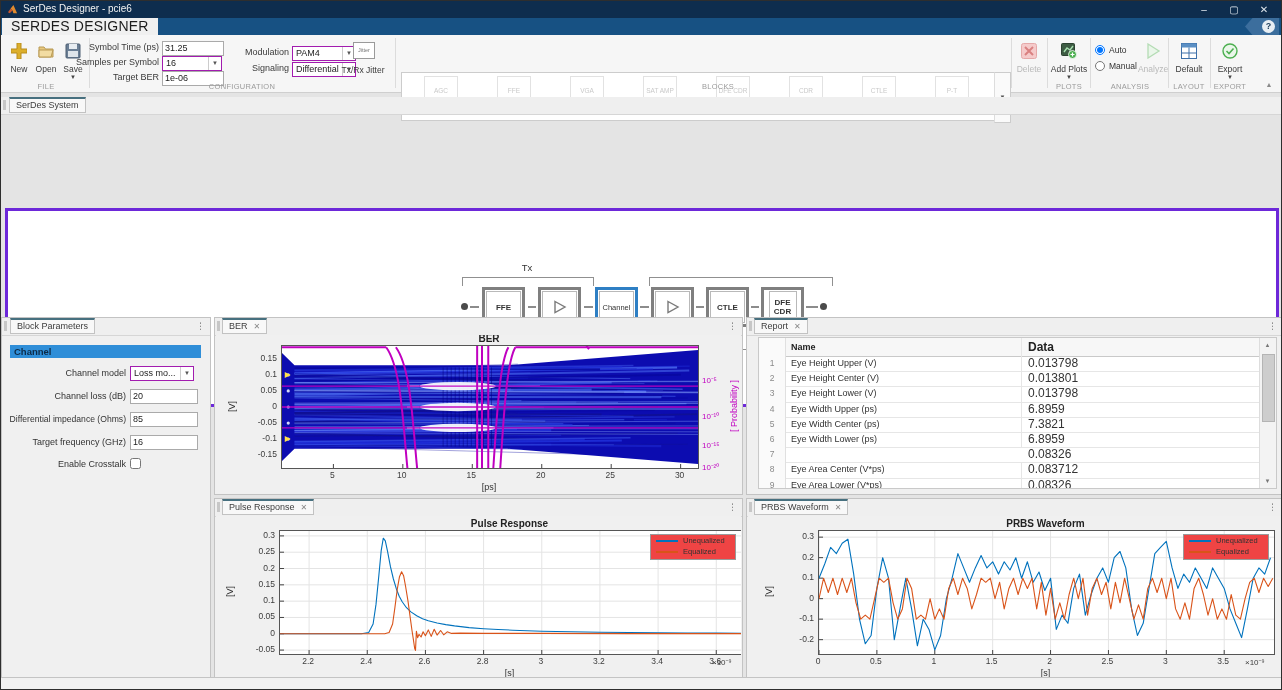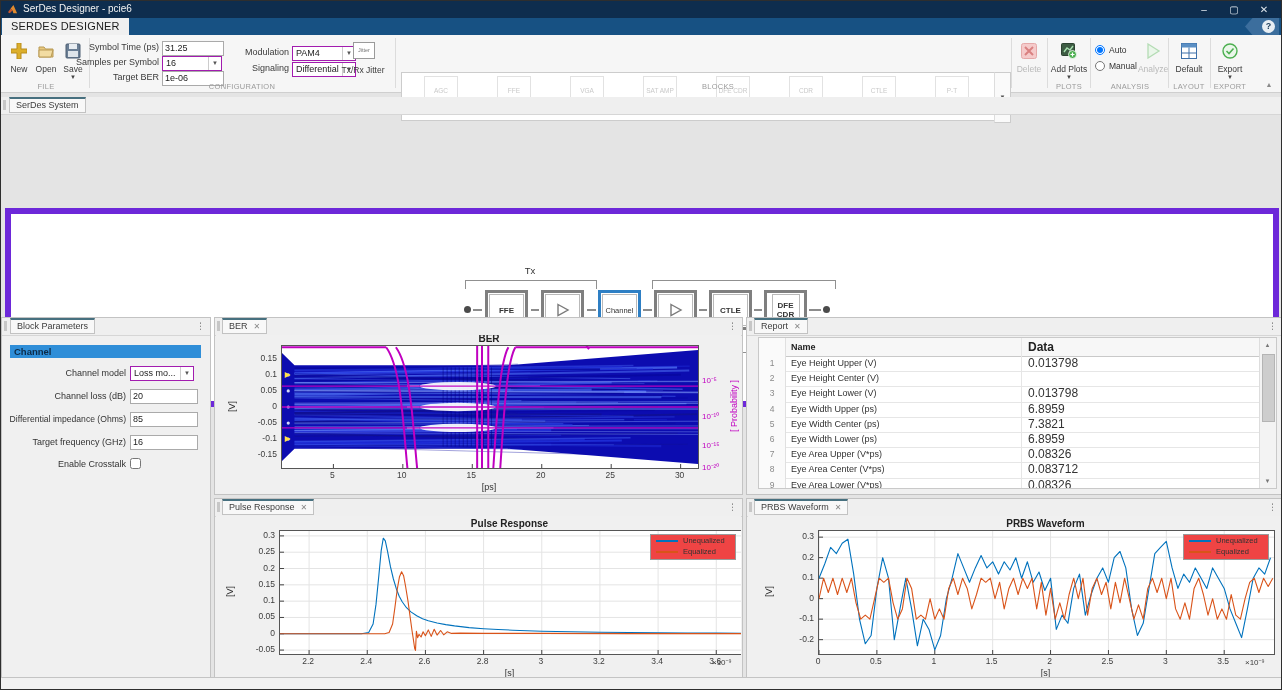--- a/index.html
+++ b/index.html
@@ -9,21 +9,21 @@
 
   
   #titlebar{position:absolute;left:0;top:0;width:100%;height:17px;background:#0e2d4e;color:#fff;}
   #titlebar .title{position:absolute;left:22px;top:2px;font-size:10px;color:#f2f2f2;white-space:nowrap;}
   #ml-logo{position:absolute;left:6px;top:3px;width:11px;height:11px;}
   .winbtn{position:absolute;top:0;width:30px;height:17px;color:#dfe7ee;font-size:10px;text-align:center;line-height:17px;}
 
   
   #tabstrip{position:absolute;left:0;top:17px;width:100%;height:17px;background:#175183;}
   #ribbon-tab{position:absolute;left:1px;top:0;height:17px;padding:0 9px;background:#f0f0f0;color:#1c1c1c;
-      font-size:11px;line-height:17px;letter-spacing:.2px;}
+      font-size:14px;line-height:17px;letter-spacing:.2px;}
   #help-chv{position:absolute;right:2px;top:0;width:34px;height:17px;background:#3c6e9d;
       clip-path:polygon(22% 0,100% 0,100% 100%,22% 100%,0 50%);}
   #help-q{position:absolute;right:6px;top:2px;width:13px;height:13px;border-radius:50%;background:#e8eef3;
       color:#23425e;font-size:9px;font-weight:bold;text-align:center;line-height:13px;}
 
   
   #ribbon{position:absolute;left:0;top:34px;width:100%;height:57px;background:#f6f6f6;border-bottom:1px solid #cfcfcf;}
   .sec-label{position:absolute;top:47px;font-size:7.5px;color:#9b9b9b;text-align:center;letter-spacing:.3px;}
   .vdiv{position:absolute;top:3px;height:50px;width:1px;background:#dcdcdc;}
   .rbtn-label{position:absolute;font-size:8.5px;color:#3a3a3a;text-align:center;white-space:nowrap;}
@@ -53,21 +53,21 @@
   
   .panel{position:absolute;background:#f0f0f0;border:1px solid #c3c3c3;box-sizing:border-box;}
   .ptabrow{position:absolute;left:0;right:0;top:0;height:17px;background:#efefef;border-bottom:1px solid #d6d6d6;}
   .ptab{position:absolute;top:0;height:16px;background:#f8f8f8;border:1px solid #c2c2c2;border-top:2px solid #47707f;
         font-size:9px;color:#3d3d3d;line-height:13px;padding:0 6px;box-sizing:border-box;white-space:nowrap;}
   .ptab .x{color:#888;margin-left:6px;font-size:8px;}
   .grip{position:absolute;left:2px;top:3px;width:3px;height:10px;background:#c7c7c7;}
   .kebab{position:absolute;right:6px;top:2px;width:8px;height:13px;color:#666;font-size:9px;line-height:13px;text-align:center;}
 
   
-  #canvas{position:absolute;left:4px;top:113px;width:1274px;height:199px;background:#fff;border:6px solid #6d28d9;box-sizing:border-box;}
+  #canvas{position:absolute;left:4px;top:113px;width:1274px;height:199px;background:#fff;border:3px solid #6d28d9;box-sizing:border-box;}
   .blk{position:absolute;top:76px;width:43px;height:40px;border:3px solid #7f7f7f;background:#fff;box-sizing:border-box;}
   .blk .inner{position:absolute;left:1px;top:1px;right:1px;bottom:1px;border:1px solid #b9b9b9;display:flex;
         align-items:center;justify-content:center;font-size:8px;font-weight:bold;color:#333;text-align:center;line-height:9px;}
   .blk.sel{border-color:#2e7fc4;}
   .blkcap{position:absolute;top:122px;width:70px;text-align:center;font-size:9px;color:#333;}
   .dash{position:absolute;top:95px;height:2px;background:#8c8c8c;}
   .dot{position:absolute;top:92px;width:7px;height:7px;border-radius:50%;background:#4b4b4b;}
   .brk-t{position:absolute;top:66px;height:8px;border-top:1px solid #909090;border-left:1px solid #909090;border-right:1px solid #909090;}
   .brk-b{position:absolute;top:130px;height:8px;border-bottom:1px solid #909090;border-left:1px solid #909090;border-right:1px solid #909090;}
   .brklab{position:absolute;top:51px;text-align:center;font-size:9.5px;color:#333;}
@@ -571,20 +571,21 @@
       </div>
       <div id="rt-body">
           <div class="rt-row" style="top: 18px;">
             <div class="num">1</div>
             <div class="name">Eye Height Upper (V)</div>
             <div class="data">0.013798</div>
           </div>
           <div class="rt-row" style="top: 33.2px;">
             <div class="num">2</div>
             <div class="name">Eye Height Center (V)</div>
+            <div class="data">0.013801</div>
           </div>
           <div class="rt-row" style="top: 48.4px;">
             <div class="num">3</div>
             <div class="name">Eye Height Lower (V)</div>
             <div class="data">0.013798</div>
           </div>
           <div class="rt-row" style="top: 63.6px;">
             <div class="num">4</div>
             <div class="name">Eye Width Upper (ps)</div>
             <div class="data">6.8959</div>
@@ -594,21 +595,20 @@
             <div class="name">Eye Width Center (ps)</div>
             <div class="data">7.3821</div>
           </div>
           <div class="rt-row" style="top: 94px;">
             <div class="num">6</div>
             <div class="name">Eye Width Lower (ps)</div>
             <div class="data">6.8959</div>
           </div>
           <div class="rt-row" style="top: 109.2px;">
             <div class="num">7</div>
-            <div class="name">Eye Area Upper (V*ps)</div>
             <div class="data">0.08326</div>
           </div>
           <div class="rt-row" style="top: 124.4px;">
             <div class="num">8</div>
             <div class="name">Eye Area Center (V*ps)</div>
             <div class="data">0.083712</div>
           </div>
           <div class="rt-row" style="top: 139.6px;">
             <div class="num">9</div>
             <div class="name">Eye Area Lower (V*ps)</div>

